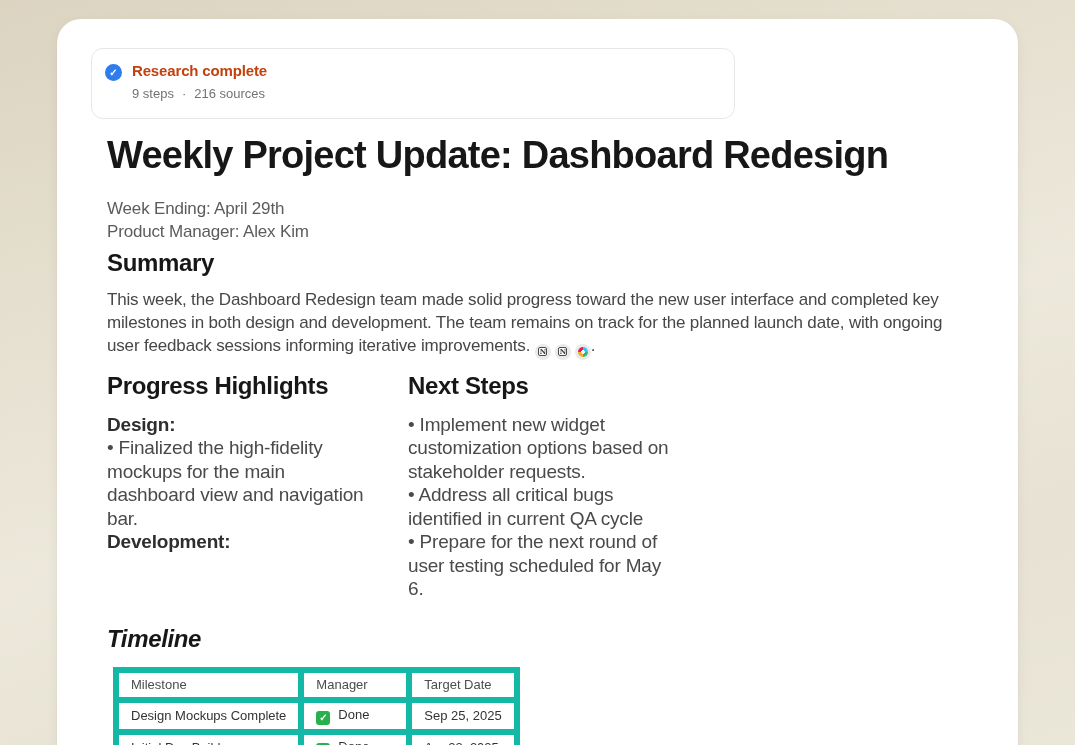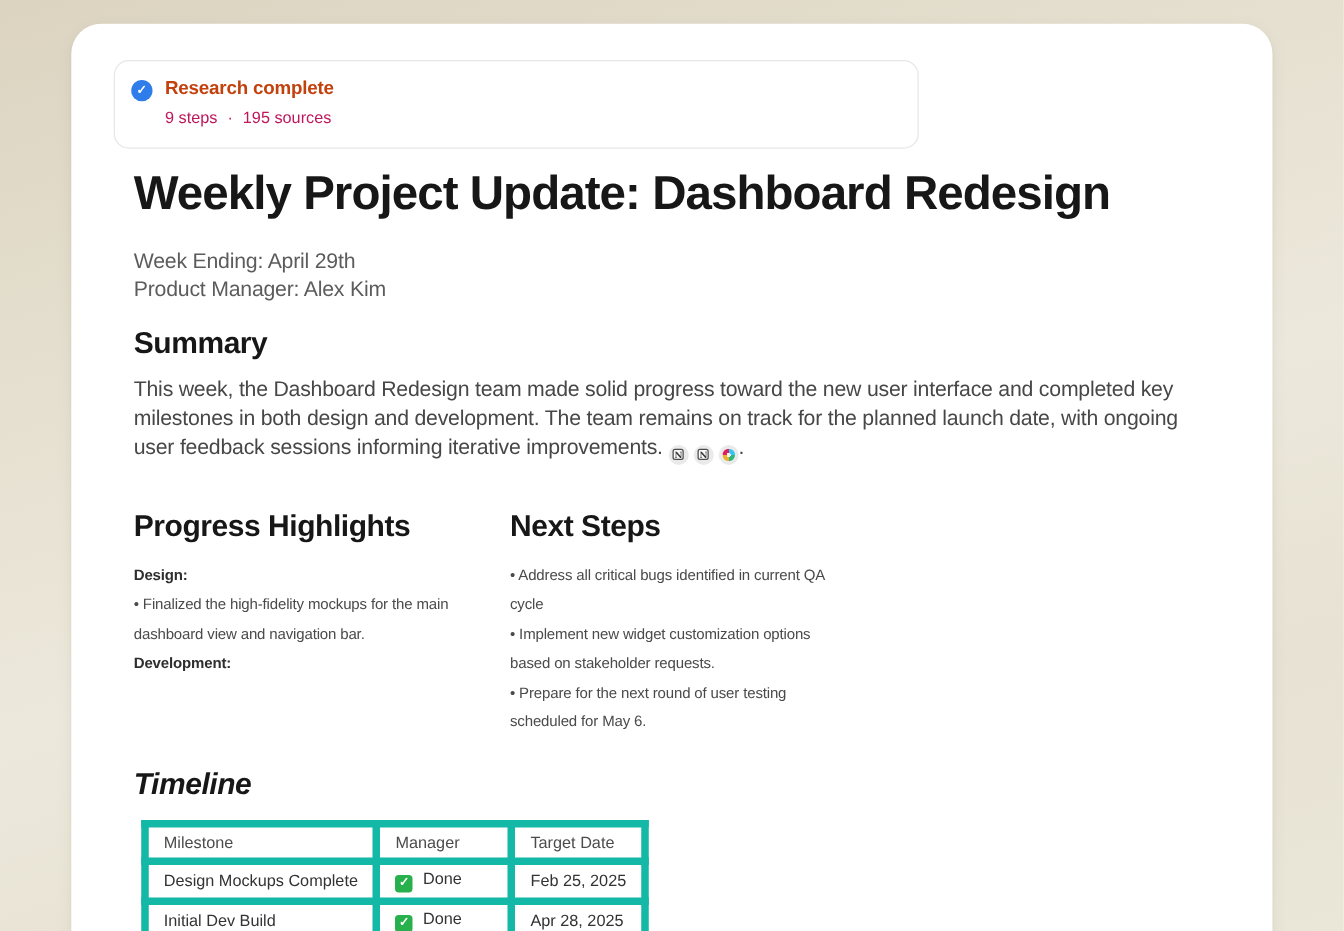--- a/index.html
+++ b/index.html
@@ -49,21 +49,21 @@
   .research-text { margin-left: 10px; }
   .research-title {
     font-size: 15px;
     font-weight: 600;
     color: #c2410c;
     letter-spacing: -0.01em;
   }
   .research-sub {
     margin-top: 7px;
     font-size: 13px;
-    color: #be185d;
+    color: #737373;
     display: flex;
     gap: 8px;
     align-items: center;
   }
   
   .doc-title {
     margin-top: 15px;
     font-size: 38px;
     font-weight: 700;
     letter-spacing: -0.02em;
@@ -75,21 +75,21 @@
     line-height: 23px;
     color: #5c5c5c;
     letter-spacing: -0.01em;
   }
   h2.section-heading {
     font-size: 24px;
     font-weight: 700;
     letter-spacing: -0.015em;
     color: #171717;
   }
-  .summary-heading { margin-top: 18px; }
+  .summary-heading { margin-top: 6px; }
   .summary-p {
     margin-top: 11px;
     font-size: 17px;
     line-height: 23px;
     color: #474747;
     letter-spacing: -0.01em;
     max-width: 845px;
   }
   .citation-badges {
     display: inline-flex;
@@ -119,29 +119,29 @@
   }
   .badge .slack-glyph {
     width: 10px; height: 10px;
     border-radius: 50%;
     background:
       radial-gradient(circle at center, #f2f2f2 0 1.6px, rgba(0,0,0,0) 1.7px),
       conic-gradient(#36c5f0 0 25%, #2eb67d 0 50%, #ecb22e 0 75%, #e01e5a 0 100%);
   }
   
   .columns {
-    margin-top: 36px;
+    margin-top: 12px;
     display: grid;
     grid-template-columns: repeat(3, 1fr);
     column-gap: 33px;
     width: 870px;
   }
   .col h2 { margin-bottom: 13px; }
   .col-body {
-    font-size: 12px;
+    font-size: 19px;
     line-height: 23.5px;
     color: #4a4a4a;
     letter-spacing: -0.01em;
   }
   .col-body .label {
     font-weight: 700;
     color: #2e2e2e;
   }
   
   .timeline-heading { margin-top: 24px; font-style: italic; }
@@ -186,21 +186,21 @@
 
 <div class="main-card">
 
   <div class="research-card">
     <span class="check-circle">✓</span>
     <div class="research-text">
       <div class="research-title">Research complete</div>
       <div class="research-sub">
         <span>9 steps</span>
         <span>·</span>
-        <span>195 sources</span>
+        <span>216 sources</span>
       </div>
     </div>
   </div>
 
   <h1 class="doc-title">Weekly Project Update: Dashboard Redesign</h1>
 
   <div class="doc-meta">
     <div>Week Ending: April 29th</div>
     <div>Product Manager: Alex Kim</div>
   </div>
@@ -225,22 +225,22 @@
         <h2 class="section-heading">Progress Highlights</h2>
         <div class="col-body">
           <div class="label">Design:</div>
           <div class="bullet">• Finalized the high-fidelity mockups for the main dashboard view and navigation bar.</div>
           <div class="label">Development:</div>
         </div>
       </div>
       <div class="col">
         <h2 class="section-heading">Next Steps</h2>
         <div class="col-body">
+          <div class="bullet">• Implement new widget customization options based on stakeholder requests.</div>
           <div class="bullet">• Address all critical bugs identified in current QA cycle</div>
-          <div class="bullet">• Implement new widget customization options based on stakeholder requests.</div>
           <div class="bullet">• Prepare for the next round of user testing scheduled for May 6.</div>
         </div>
       </div>
     </div>
 
   <h2 class="section-heading timeline-heading">Timeline</h2>
 
   <table class="timeline">
     <colgroup>
       <col class="col-milestone">
@@ -251,21 +251,21 @@
       <tr>
           <th>Milestone</th>
           <th>Manager</th>
           <th>Target Date</th>
         </tr>
     </thead>
     <tbody>
         <tr>
           <td>Design Mockups Complete</td>
           <td><span class="check-badge">✓</span>Done</td>
-          <td>Feb 25, 2025</td>
+          <td>Sep 25, 2025</td>
         </tr>
         <tr>
           <td>Initial Dev Build</td>
           <td><span class="check-badge">✓</span>Done</td>
           <td>Apr 28, 2025</td>
         </tr>
       </tbody>
   </table>
 
 </div>

